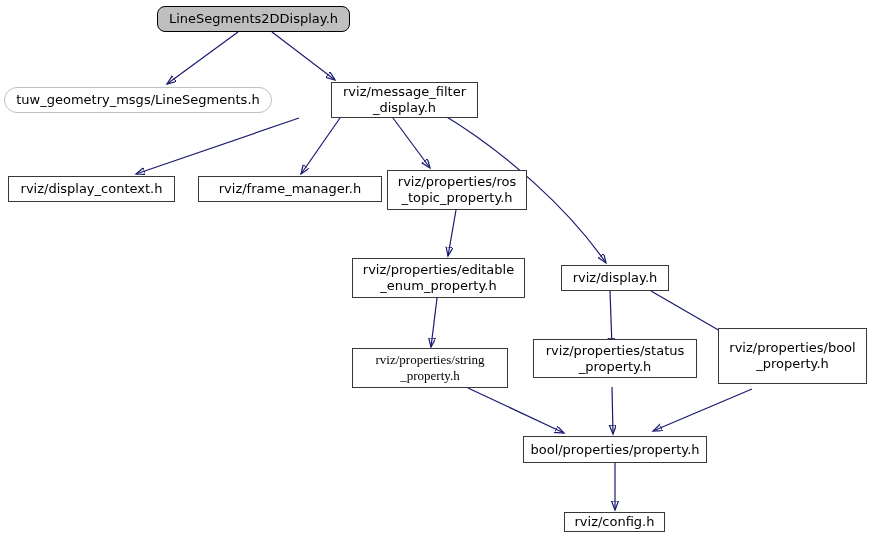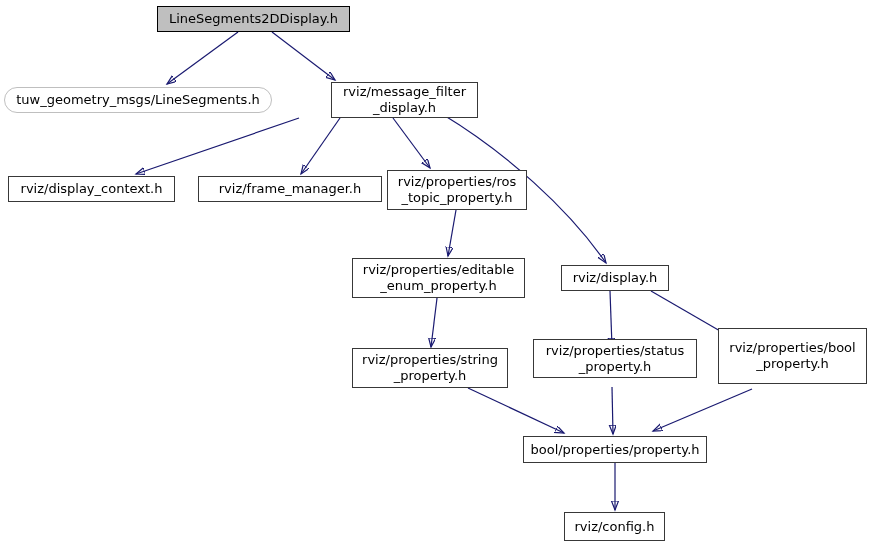--- a/index.html
+++ b/index.html
@@ -15,21 +15,21 @@
   .canvas{position:absolute;left:0;top:0;width:873px;height:544px;}
   svg.edges{position:absolute;left:0;top:0;width:873px;height:544px;}
   svg.edges path{stroke:var(--edge);stroke-width:1.2;fill:none;}
   .arrowhead{fill:var(--edge);stroke:none;}
   .node{
     position:absolute;box-sizing:border-box;
     border:1px solid var(--node-border);background:#ffffff;color:var(--text);
     display:flex;align-items:center;justify-content:center;text-align:center;
     font-size:13px;line-height:16px;white-space:pre-line;cursor:pointer;
   }
-  .node.root{background:var(--root-fill);border-color:var(--root-border);cursor:default;}
+  .node.root{background:var(--root-fill);border-color:var(--root-border);cursor:default;border-radius:8px;}
   .node.external{border-color:var(--external-border);cursor:default;border-radius:13px;}
 </style>
 </head>
 <body>
 
 <div class="canvas">
 
   <svg class="edges" viewBox="0 0 873 544" xmlns="http://www.w3.org/2000/svg">
     <defs>
       <marker id="arrow" markerUnits="userSpaceOnUse" markerWidth="12" markerHeight="10" refX="9" refY="3.5" orient="auto">
@@ -56,22 +56,22 @@
   <div class="node external" style="left:4px;top:87px;width:268px;height:26px;">tuw_geometry_msgs/LineSegments.h</div>
   <div class="node" style="left:295px;top:82px;width:147px;height:36px;margin-left:36px;">rviz/message_filter
 _display.h</div>
   <div class="node" style="left:8px;top:176px;width:167px;height:26px;">rviz/display_context.h</div>
   <div class="node" style="left:198px;top:176px;width:184px;height:26px;">rviz/frame_manager.h</div>
   <div class="node" style="left:387px;top:170px;width:140px;height:40px;">rviz/properties/ros
 _topic_property.h</div>
   <div class="node" style="left:352px;top:258px;width:173px;height:40px;">rviz/properties/editable
 _enum_property.h</div>
   <div class="node" style="left:561px;top:265px;width:108px;height:26px;">rviz/display.h</div>
-  <div class="node" style="left:352px;top:348px;width:156px;height:40px;">rviz/properties/string
+  <div class="node" style="left:352px;top:348px;width:156px;height:40px;font-family:Liberation Serif, serif;">rviz/properties/string
 _property.h</div>
   <div class="node" style="left:533px;top:339px;width:164px;height:39px;">rviz/properties/status
 _property.h</div>
   <div class="node" style="left:718px;top:328px;width:149px;height:56px;">rviz/properties/bool
 _property.h</div>
   <div class="node" style="left:523px;top:436px;width:184px;height:27px;">bool/properties/property.h</div>
-  <div class="node" style="left:564px;top:512px;width:101px;height:29px;">rviz/config.h</div>
+  <div class="node" style="left:564px;top:512px;width:101px;height:20px;">rviz/config.h</div>
 
 </div>
 
 </body></html>

